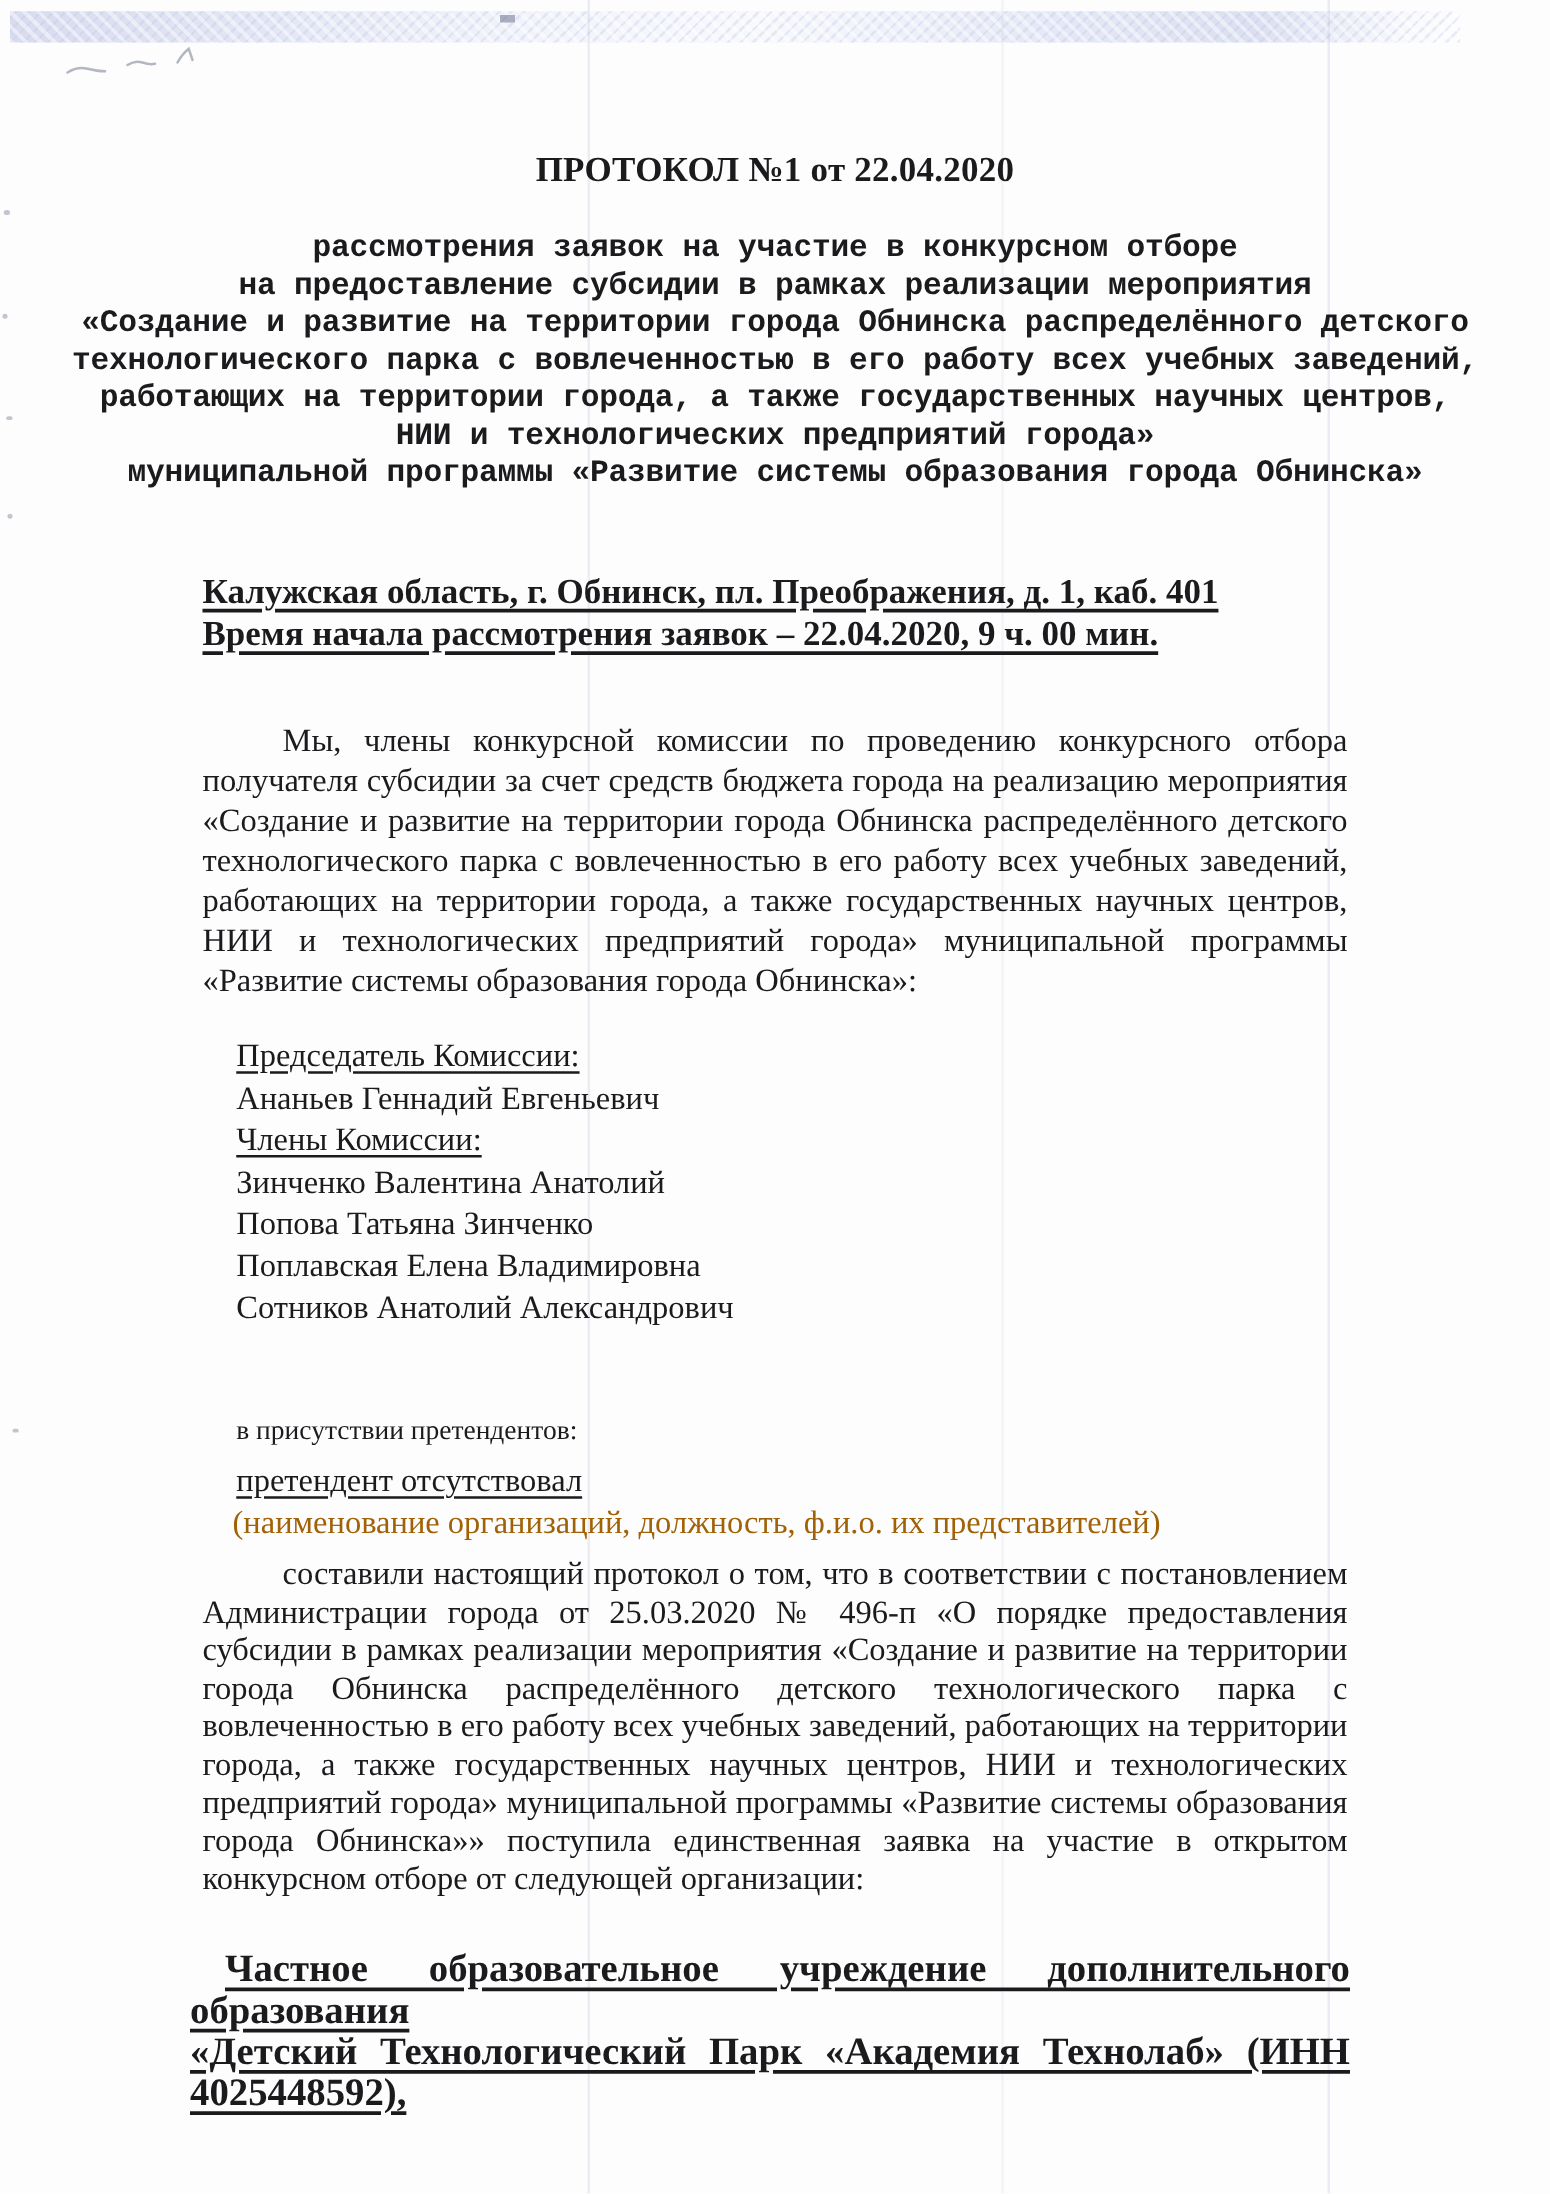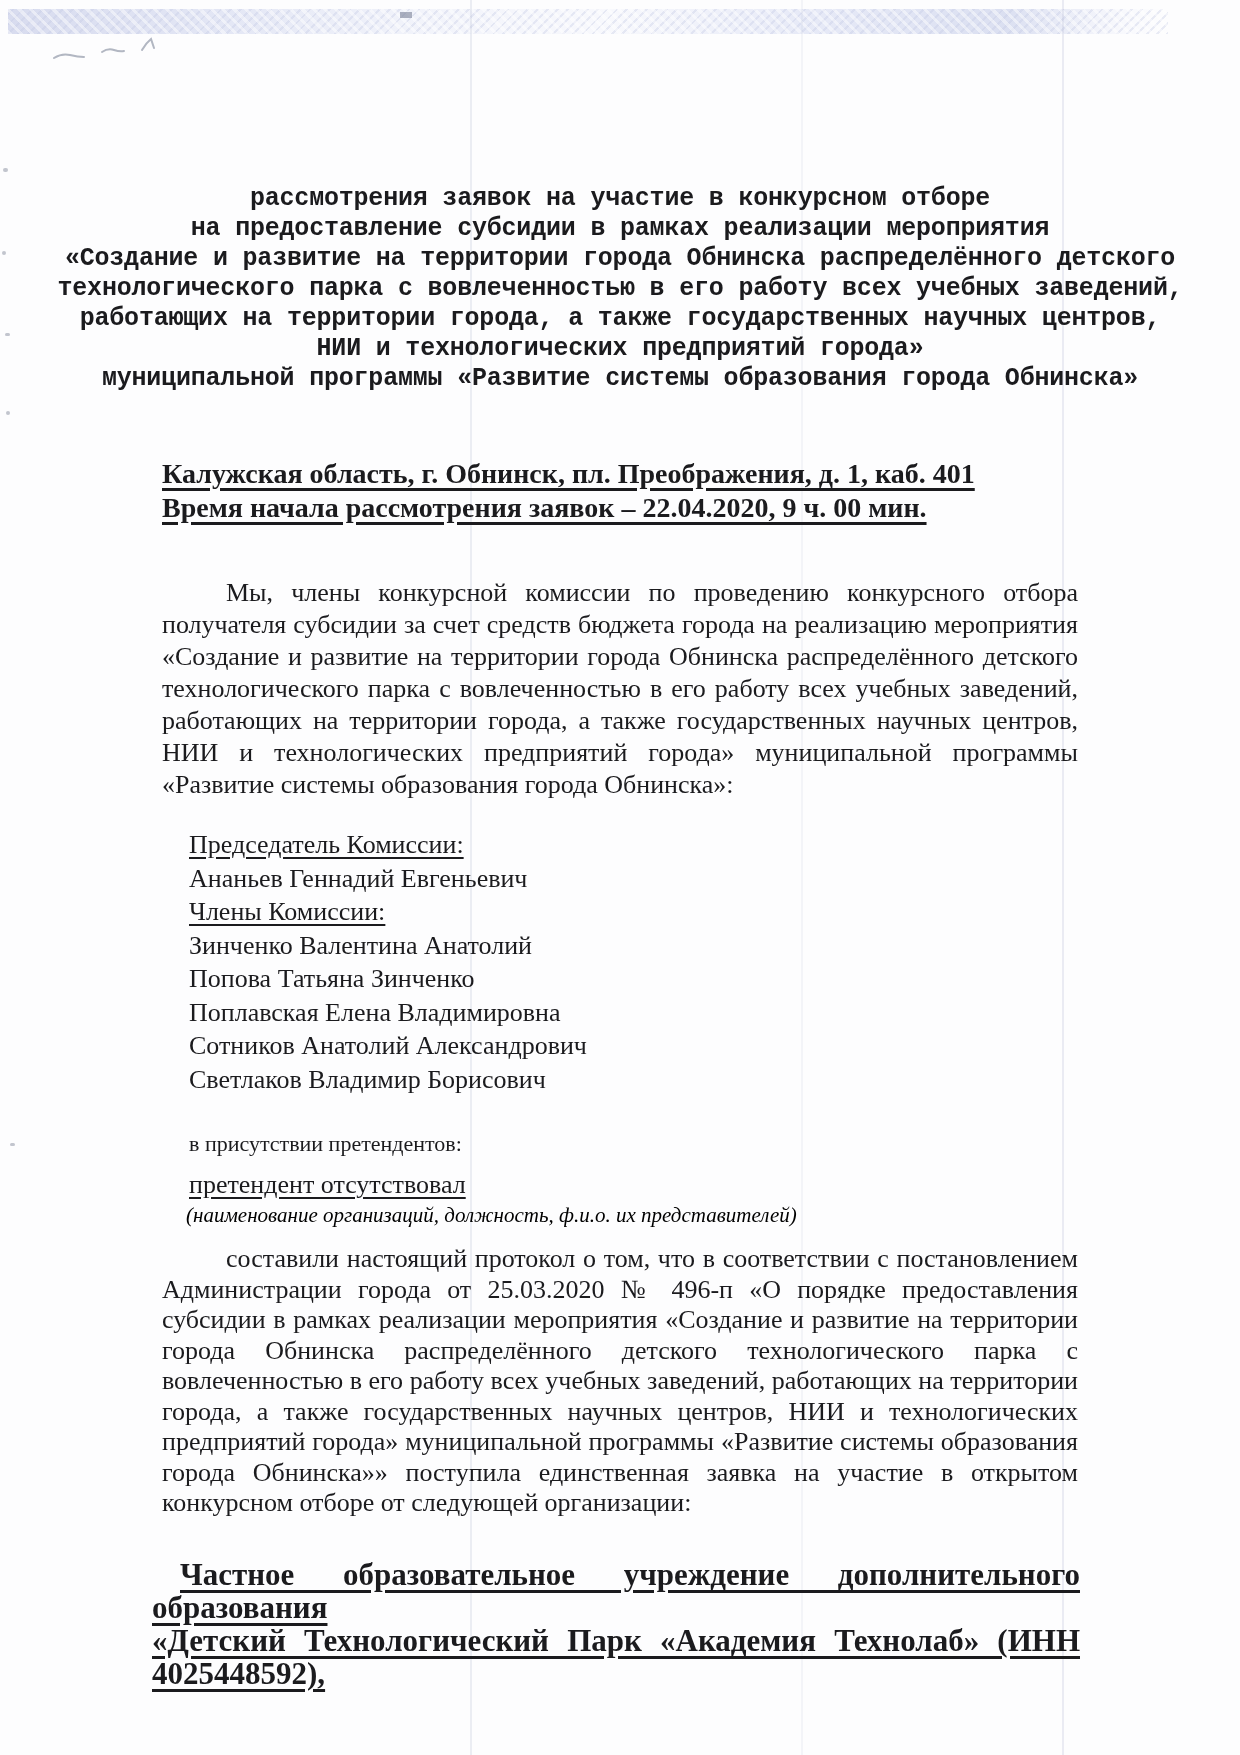--- a/index.html
+++ b/index.html
@@ -45,21 +45,21 @@
   .para{position:absolute;left:162px;width:916px;text-align:justify;text-align-last:left;font-size:26px;}
   .para1{top:577px;line-height:32px;text-indent:64px;}
   .para2{top:1244px;line-height:30.5px;text-indent:64px;}
 
   .commission{position:absolute;left:189px;top:828px;font-size:26px;line-height:33.5px;}
   .u-label{text-decoration:underline;text-decoration-thickness:2px;text-underline-offset:4px;}
 
   .att1{position:absolute;left:189px;top:1131px;font-size:22px;white-space:nowrap;}
   .att2{position:absolute;left:189px;top:1170px;font-size:26px;white-space:nowrap;
         text-decoration:underline;text-decoration-thickness:2px;text-underline-offset:4px;}
-  .att-note{position:absolute;left:186px;top:1203px;font-size:21px;white-space:nowrap;color:#000000;font-style:italic;}
+  .att-note{position:absolute;left:186px;top:1203px;font-size:26px;white-space:nowrap;color:#a16207;}
 
   .applicant{position:absolute;left:152px;width:928px;top:1558px;font-size:31px;font-weight:bold;line-height:33px;}
   .applicant div{
     text-align:justify;text-align-last:justify;
     text-decoration:underline;text-decoration-thickness:2.5px;text-underline-offset:5px;
   }
   .applicant .l1{text-indent:28px;}
 </style>
 </head>
 <body>
@@ -74,20 +74,21 @@
   <div class="speck" style="left:3px;top:168px;width:5px;height:4px;"></div>
   <div class="speck" style="left:2px;top:251px;width:4px;height:4px;"></div>
   <div class="speck" style="left:5px;top:333px;width:5px;height:3px;"></div>
   <div class="speck" style="left:6px;top:411px;width:4px;height:4px;"></div>
   <div class="speck" style="left:10px;top:1143px;width:5px;height:3px;"></div>
 
   <svg class="squiggle" width="132" height="36" viewBox="0 0 132 36">
     <path d="M6 24 q8 -5 16 -3 t14 2 M54 18 q6 -4 12 -2 t10 1 M94 16 q4 -7 9 -11 l3 9" fill="none" stroke="#9298a8" stroke-width="2" stroke-linecap="round" opacity="0.7"></path>
   </svg>
 
+  <div class="title">ПРОТОКОЛ №1 от 22.04.2020</div>
 
   <div class="subtitle">
     <div>рассмотрения заявок на участие в конкурсном отборе</div>
     <div>на предоставление субсидии в рамках реализации мероприятия</div>
     <div>«Создание и развитие на территории города Обнинска распределённого детского</div>
     <div>технологического парка с вовлеченностью в его работу всех учебных заведений,</div>
     <div>работающих на территории города, а также государственных научных центров,</div>
     <div>НИИ и технологических предприятий города»</div>
     <div>муниципальной программы «Развитие системы образования города Обнинска»</div>
   </div>
@@ -100,21 +101,20 @@
   <div class="para para1">Мы, члены конкурсной комиссии по проведению конкурсного отбора получателя субсидии за счет средств бюджета города на реализацию мероприятия «Создание и развитие на территории города Обнинска распределённого детского технологического парка с вовлеченностью в его работу всех учебных заведений, работающих на территории города, а также государственных научных центров, НИИ и технологических предприятий города» муниципальной программы «Развитие системы образования города Обнинска»:</div>
 
   <div class="commission">
     <div class="u-label">Председатель Комиссии:</div>
     <div>Ананьев Геннадий Евгеньевич</div>
     <div class="u-label">Члены Комиссии:</div>
     <div>Зинченко Валентина Анатолий</div>
     <div>Попова Татьяна Зинченко</div>
     <div>Поплавская Елена Владимировна</div>
     <div>Сотников Анатолий Александрович</div>
-    <div>Светлаков Владимир Борисович</div>
   </div>
 
   <div class="att1">в присутствии претендентов:</div>
   <div class="att2">претендент отсутствовал</div>
   <div class="att-note">(наименование организаций, должность, ф.и.о. их представителей)</div>
 
   <div class="para para2">составили настоящий протокол о том, что в соответствии с постановлением Администрации города от 25.03.2020 № 496-п «О порядке предоставления субсидии в рамках реализации мероприятия «Создание и развитие на территории города Обнинска распределённого детского технологического парка с вовлеченностью в его работу всех учебных заведений, работающих на территории города, а также государственных научных центров, НИИ и технологических предприятий города» муниципальной программы «Развитие системы образования города Обнинска»» поступила единственная заявка на участие в открытом конкурсном отборе от следующей организации:</div>
 
   <div class="applicant">
     <div class="l1">Частное образовательное учреждение дополнительного образования</div>

